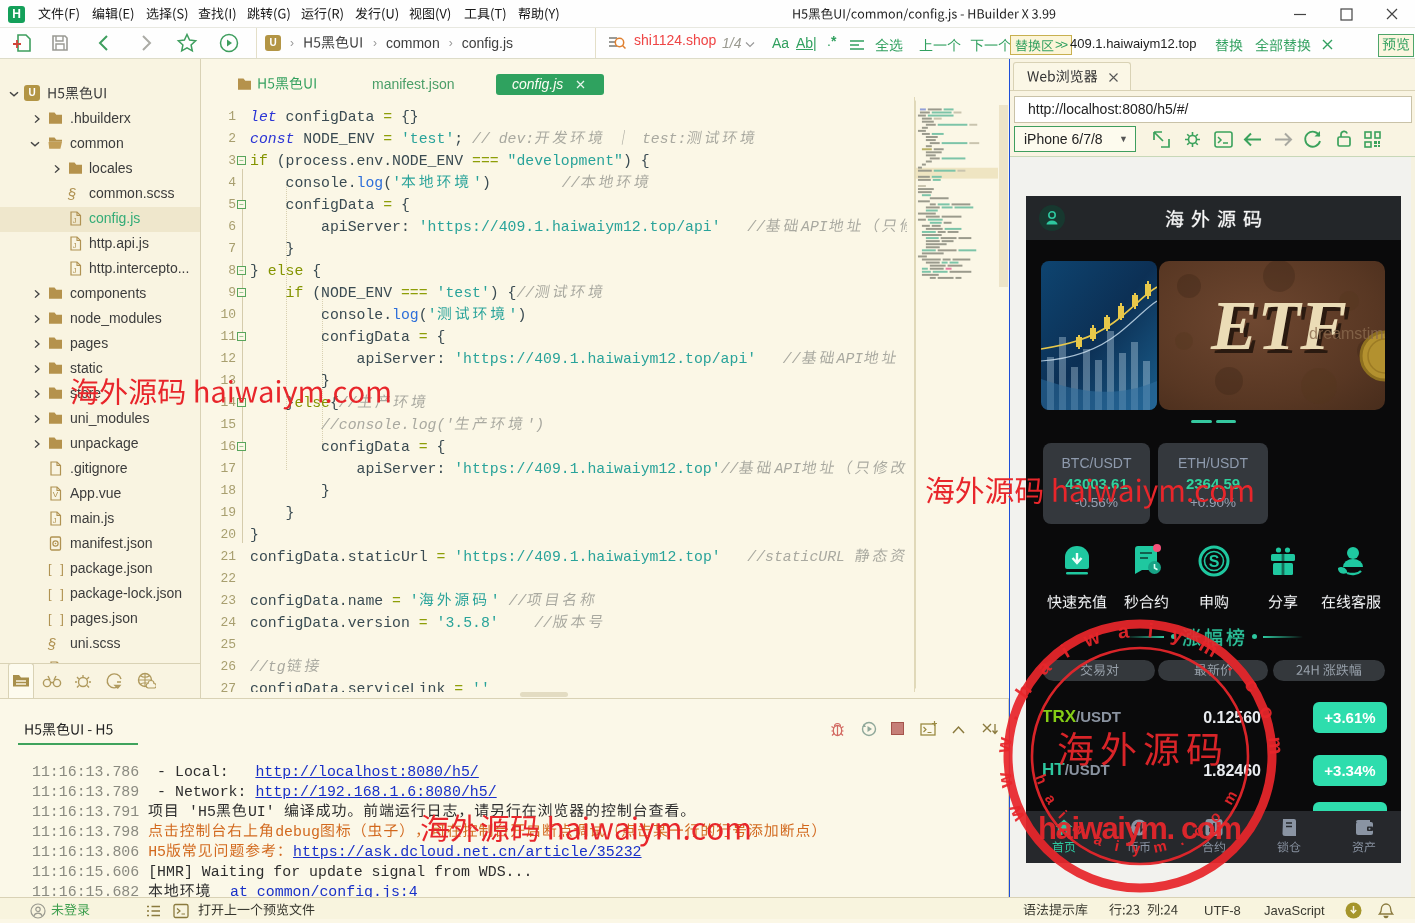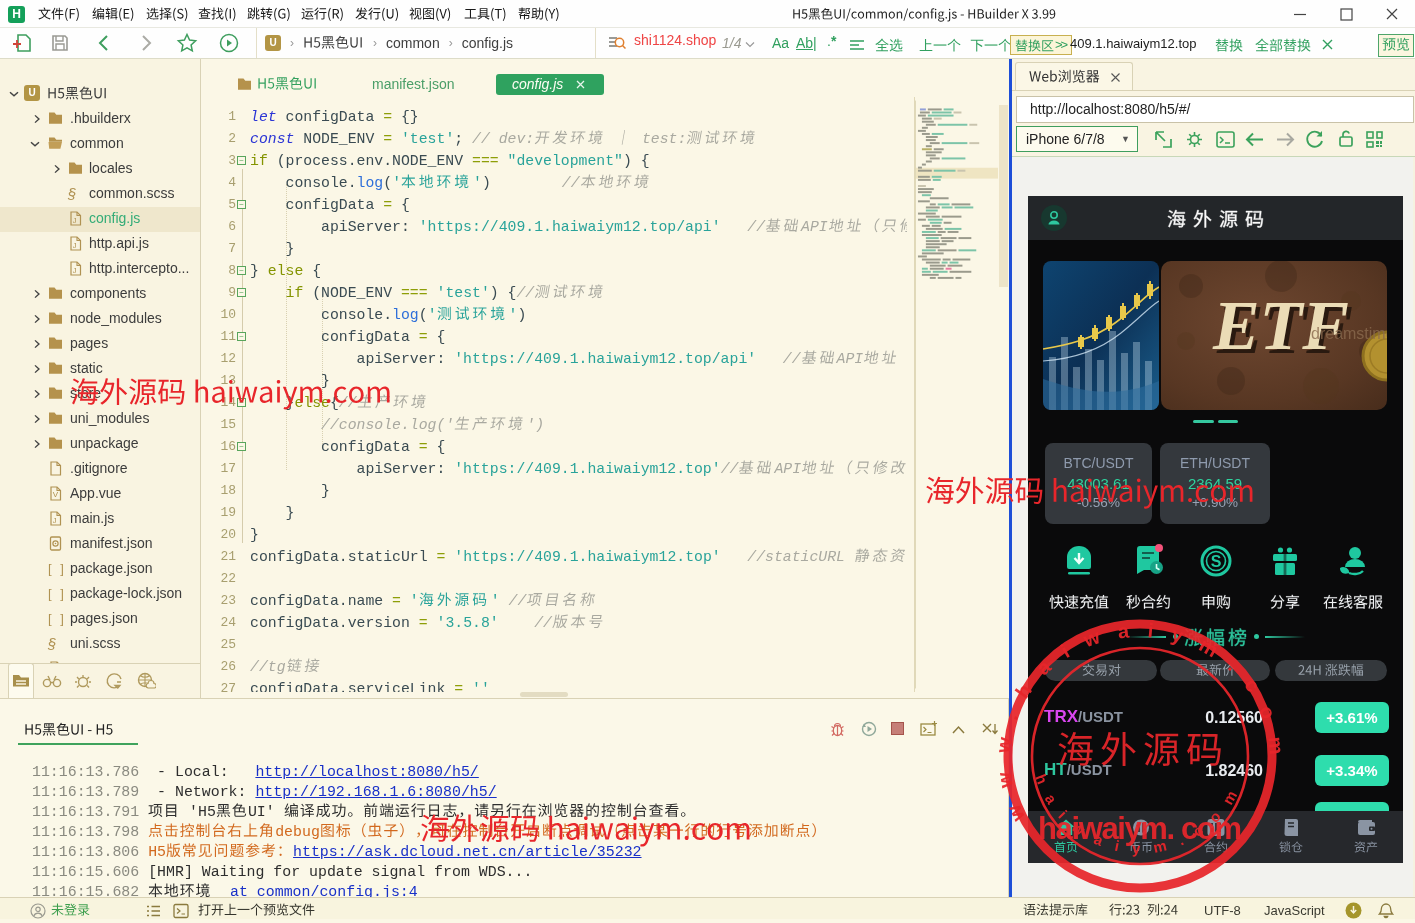--- a/index.html
+++ b/index.html
@@ -48,36 +48,36 @@
 #hthumb{position:absolute;left:319px;top:0px;width:48px;height:5px;background:#E3DCC2;border-radius:3px;}
 
 #console{position:absolute;left:0;top:698px;width:1009px;height:199px;background:#FBF8E8;border-top:1px solid #D9D2B5;border-right:1px solid #D9D2B5;font-family:"Liberation Mono",monospace;font-size:14.9px;}
 #ctab{position:absolute;left:24px;top:22px;font-family:"Liberation Sans",sans-serif;font-size:14px;color:#222;}
 #ctabline{position:absolute;left:18px;top:44px;width:120px;height:2px;background:#3FA35C;}
 .clog{position:absolute;left:32px;height:20px;line-height:20px;white-space:pre;color:#2e2e2e;}
 .ts{color:#8A8A80;}
 .lnk{color:#1830C8;text-decoration:underline;}
 .warn{color:#D2691E;}
 
-#webview{position:absolute;left:1009px;top:59px;width:406px;height:838px;background:#F9F4E2;border-left:3px solid #1d4ed8;}
+#webview{position:absolute;left:1009px;top:59px;width:406px;height:838px;background:#F9F4E2;border-left:1px solid #1d4ed8;}
 #wtab{position:absolute;left:3px;top:3px;width:118px;height:29px;background:#FBF7E6;border:1px solid #D9D2B5;border-bottom:none;border-radius:3px 3px 0 0;font-size:14px;color:#333;line-height:28px;}
 #wtabline{position:absolute;left:0;top:31px;width:406px;height:1px;background:#D9D2B5;}
 #urlbar{position:absolute;left:4px;top:37px;width:398px;height:27px;background:#fff;border:1px solid #C9C2A8;font-size:14px;color:#222;line-height:25px;padding-left:13px;}
 #devbar{position:absolute;left:0;top:64px;width:406px;height:34px;border-bottom:1px solid #C8D8B8;}
 #devsel{position:absolute;left:4px;top:3px;width:122px;height:26px;border:1px solid #3E9E5E;background:#FDFBEE;font-size:14px;color:#222;line-height:24px;padding-left:9px;}
 #wvcontent{position:absolute;left:0;top:98px;width:406px;height:740px;background:#F2F2EE;}
 
 #phone{position:absolute;left:16px;top:39px;width:375px;height:667px;background:#0A0A0B;overflow:hidden;}
 
 #statusbar{position:absolute;left:0;top:897px;width:1415px;height:22px;background:#F8F4DE;border-top:1px solid #D9D2B5;font-size:13px;color:#3A3A30;}
 
 .wm{position:absolute;color:#E4272A;white-space:nowrap;z-index:50;font-family:"Liberation Sans",sans-serif;}
 .card{position:absolute;top:247px;height:81px;background:#34383D;border-radius:8px;text-align:center;}
 .ct{margin-top:12px;color:#8F9BAE;font-size:14px;}
-.cp{margin-top:4px;color:#2FD39E;font-size:15px;font-weight:normal;}
+.cp{margin-top:4px;color:#2FD39E;font-size:15px;font-weight:bold;}
 .cc{margin-top:3px;color:#97A2B4;font-size:13.5px;}
 .pill{position:absolute;top:464px;height:21px;background:#34383C;border-radius:10.5px;color:#98A1AB;font-size:13px;text-align:center;line-height:21px;}
 .gbtn{position:absolute;left:287px;width:74px;height:31px;background:#2EDDAD;border-radius:6px;color:#fff;font-size:15px;font-weight:bold;text-align:center;line-height:31px;}
 .icow{position:absolute;top:345px;width:68px;text-align:center;}
 .icow .lb{margin-top:9px;color:#F2F4F6;font-size:15px;letter-spacing:1px;white-space:nowrap;}
 .nit{position:absolute;top:622px;width:60px;text-align:center;color:#8A94A3;font-size:12px;}
 </style>
 </head>
 <body>
 <svg width="0" height="0" style="position:absolute">
@@ -1356,21 +1356,21 @@
             <use href="#u4EF7" transform="translate(26.0,14.8) scale(0.01300,-0.01300)"></use>
           </svg></div>
     <div class="pill" style="left:247px;width:112px;"><svg width="66" height="21" fill="#98A1AB" style="vertical-align:top;overflow:visible;">
             <use href="#u0032" transform="translate(0.0,14.8) scale(0.01300,-0.01300)"></use>
             <use href="#u0034" transform="translate(7.2,14.8) scale(0.01300,-0.01300)"></use>
             <use href="#u0048" transform="translate(14.4,14.8) scale(0.01300,-0.01300)"></use>
             <use href="#u6DA8" transform="translate(26.8,14.8) scale(0.01300,-0.01300)"></use>
             <use href="#u8DCC" transform="translate(39.8,14.8) scale(0.01300,-0.01300)"></use>
             <use href="#u5E45" transform="translate(52.8,14.8) scale(0.01300,-0.01300)"></use>
           </svg></div>
-    <div class="abs" style="left:16px;top:511px;"><span style="color:#d946ef;font-size:17px;font-weight:bold;">TRX</span><span style="color:#8A93A0;font-size:15px;font-weight:bold;">/USDT</span></div>
+    <div class="abs" style="left:16px;top:511px;"><span style="color:#84cc16;font-size:17px;font-weight:bold;">TRX</span><span style="color:#8A93A0;font-size:15px;font-weight:bold;">/USDT</span></div>
     <div class="abs" style="left:165px;top:513px;width:70px;text-align:right;color:#E8EBEF;font-size:16px;font-weight:bold;">0.12560</div>
     <div class="gbtn" style="top:506px;">+3.61%</div>
     <div class="abs" style="left:16px;top:564px;"><span style="color:#2EC79F;font-size:17px;font-weight:bold;">HT</span><span style="color:#8A93A0;font-size:15px;font-weight:bold;">/USDT</span></div>
     <div class="abs" style="left:165px;top:566px;width:70px;text-align:right;color:#E8EBEF;font-size:16px;font-weight:bold;">1.82460</div>
     <div class="gbtn" style="top:559px;">+3.34%</div>
     <div class="gbtn" style="top:606px;">&nbsp;</div>
     <div class="abs" style="left:0;top:615px;width:375px;height:52px;background:#26282C;"></div>
     <div class="nit" style="left:8px;color:#2EC79F;"><svg width="20" height="19" viewBox="0 0 20 19">
             <path d="M10 1.5L1.5 9h2.3v8h4.7v-5h3v5h4.7V9h2.3z" fill="#2EC79F"></path>
           </svg><div><svg width="24" height="15" fill="#2EC79F" style="vertical-align:top;overflow:visible;">

